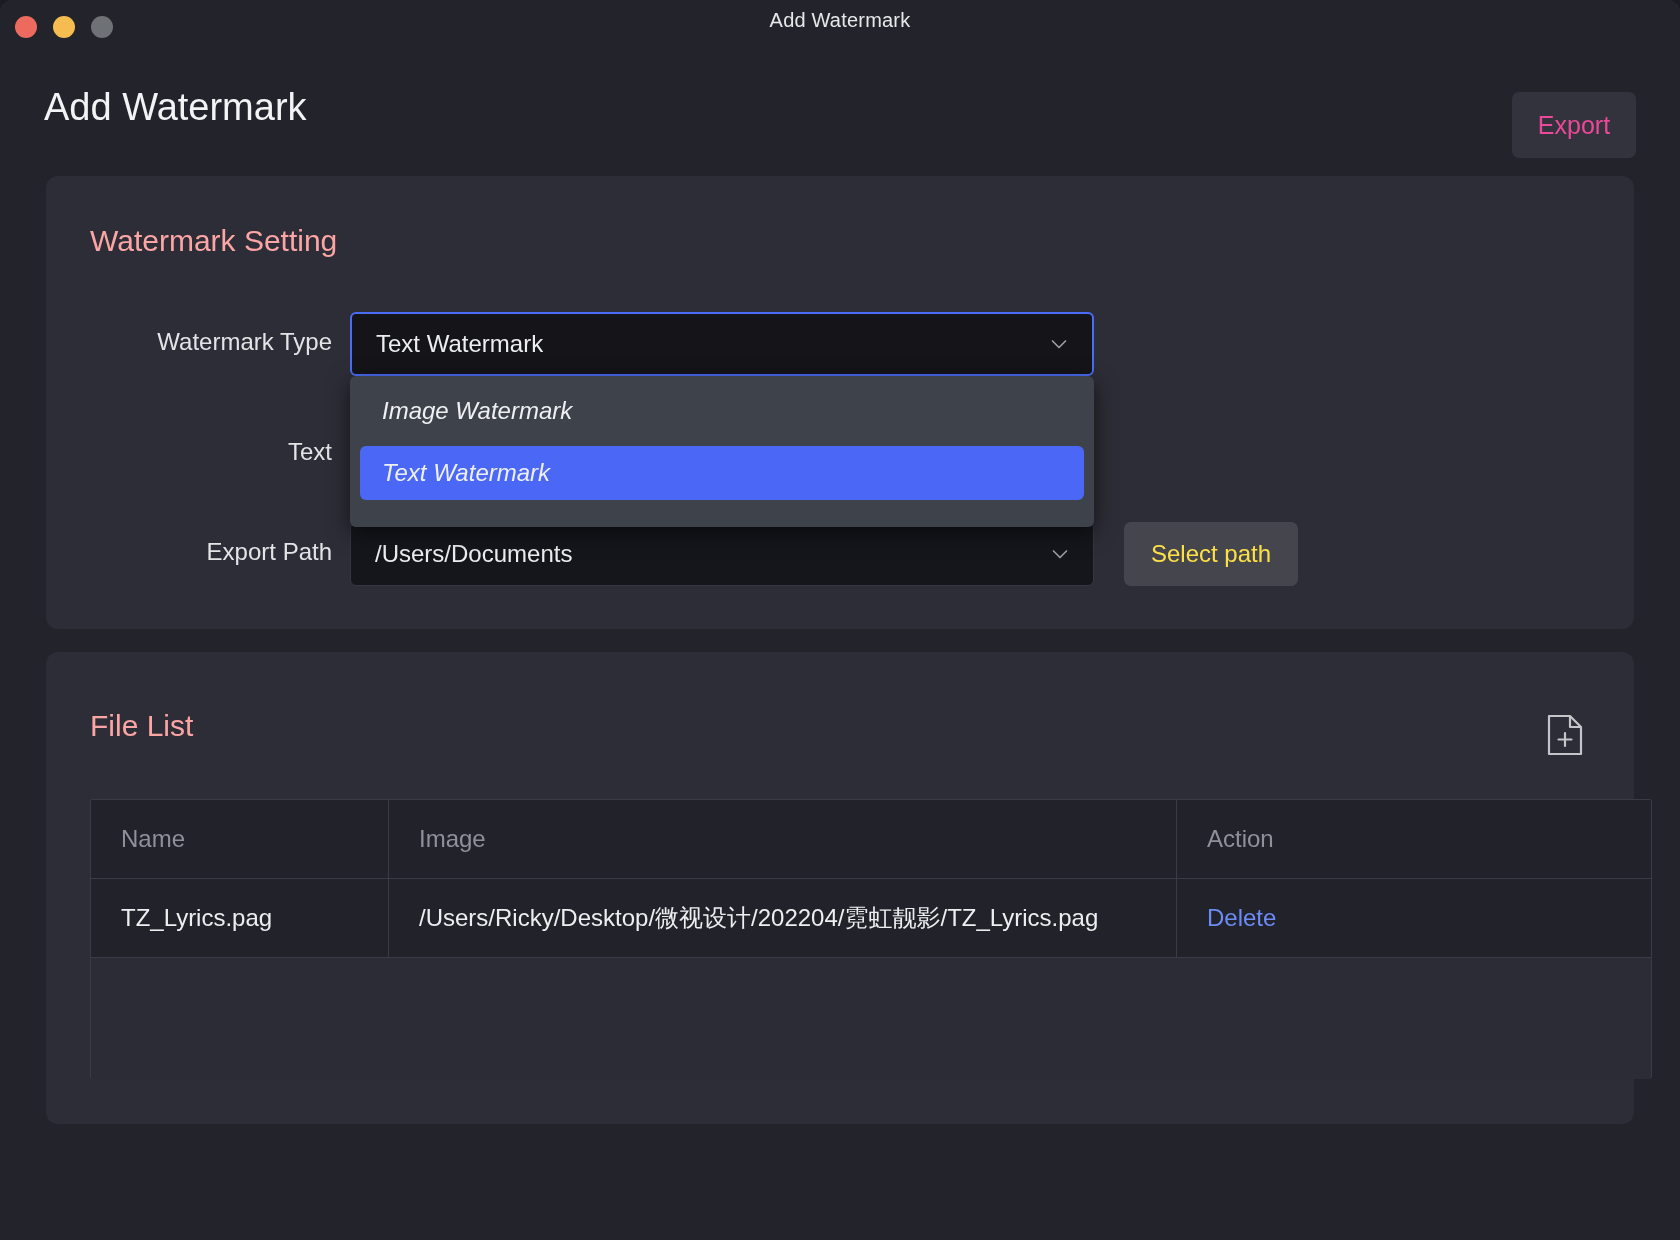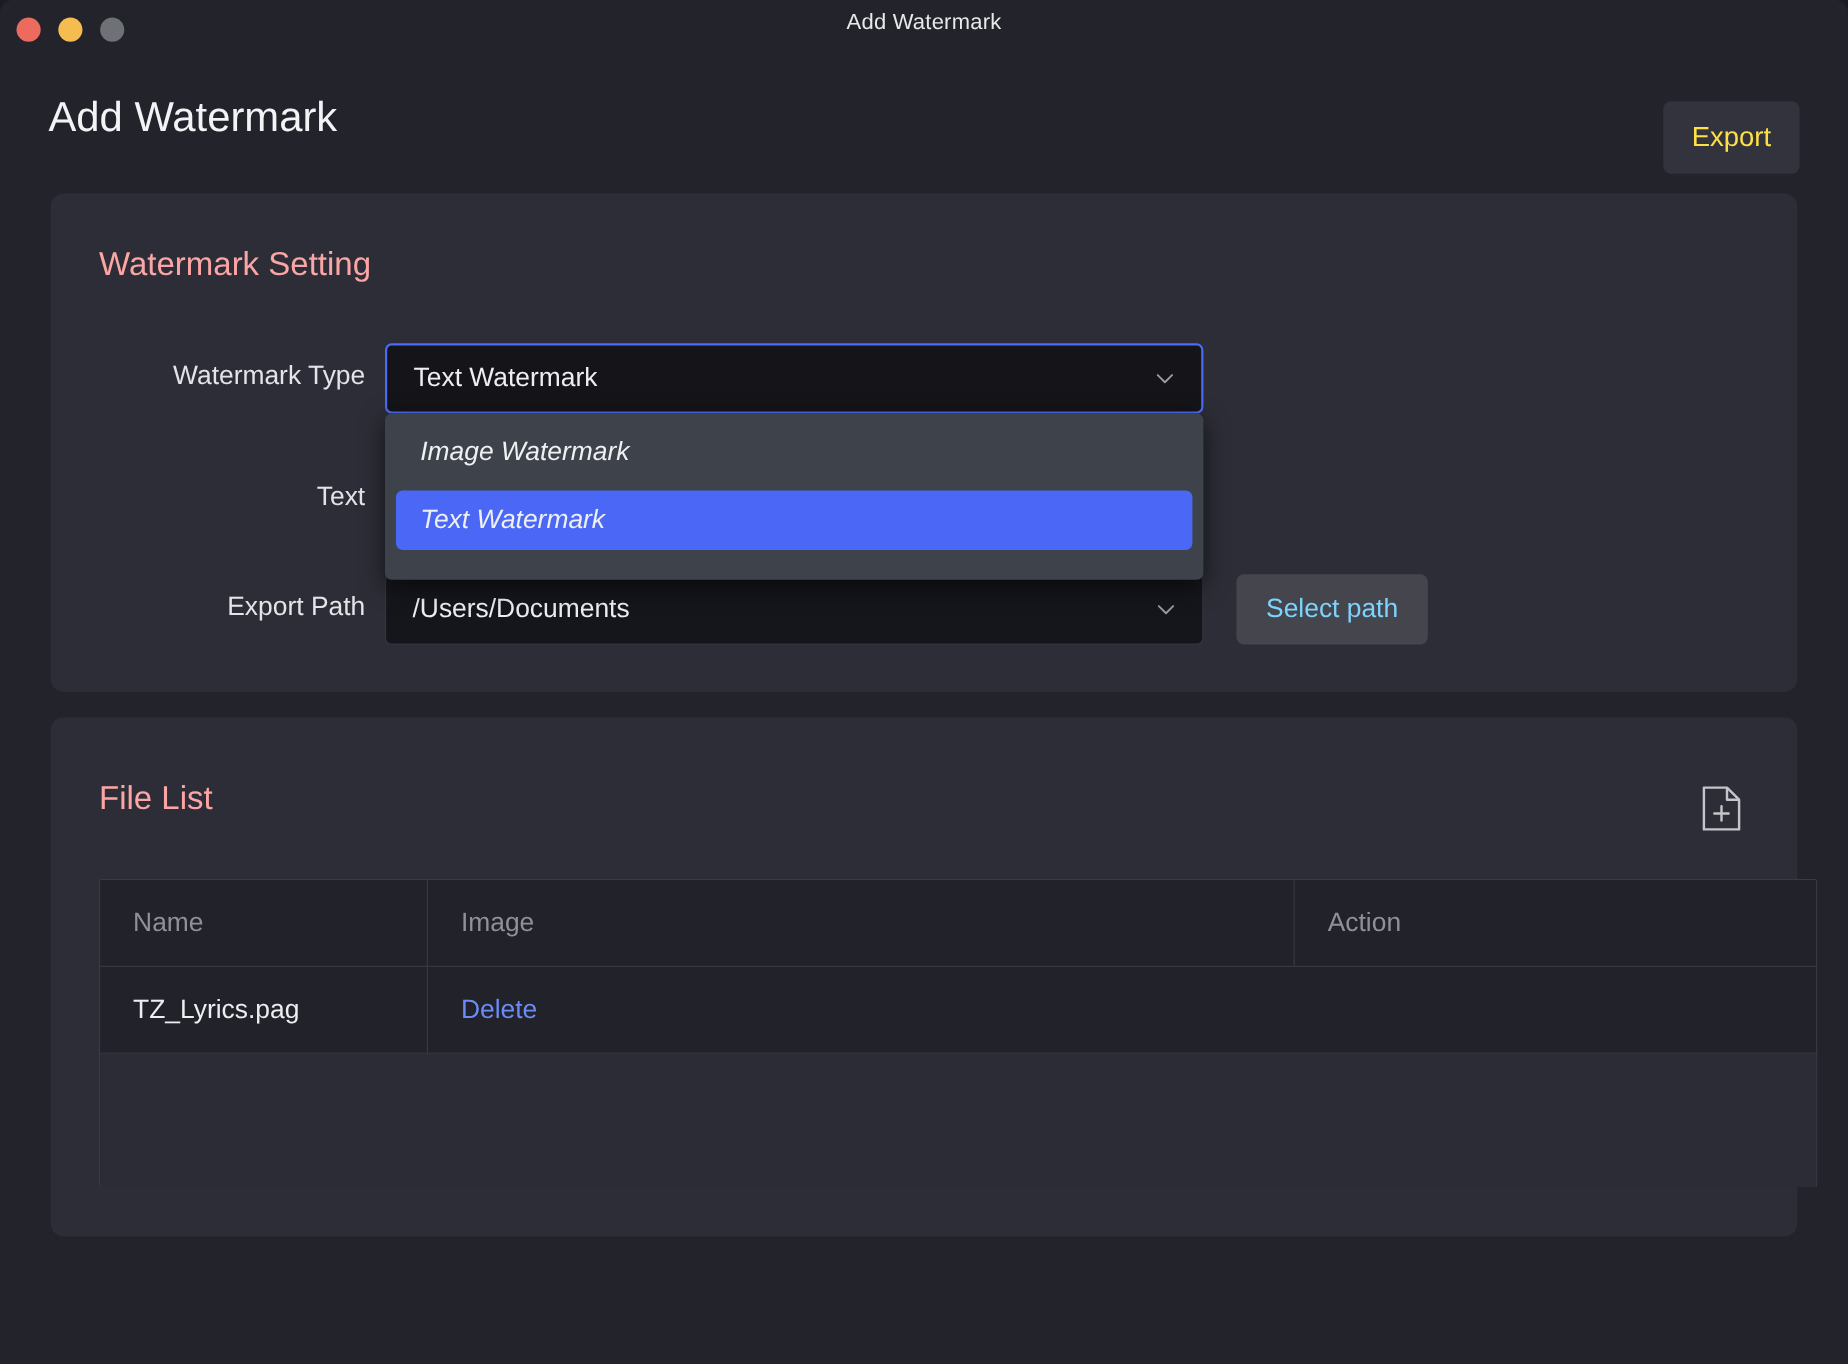--- a/index.html
+++ b/index.html
@@ -70,21 +70,21 @@
     color: #f2f3f5;
     font-weight: 400;
   }
   .export-btn {
     position: absolute;
     left: 1512px; top: 36px;
     width: 124px; height: 66px;
     background: #32333c;
     border: none;
     border-radius: 7px;
-    color: #fde047;
+    color: #ec4899;
     font-size: 25px;
     font-family: inherit;
     cursor: default;
     display: flex;
     align-items: center;
     justify-content: center;
   }
 
   
   .card {
@@ -164,21 +164,21 @@
   
   #text-field { z-index: 1; }
 
   .select-path-btn {
     position: absolute;
     left: 1078px; top: 0;
     width: 174px; height: 64px;
     background: #45464d;
     border: none;
     border-radius: 7px;
-    color: #7dd3fc;
+    color: #fde047;
     font-size: 24px;
     font-family: inherit;
     cursor: pointer;
   }
 
   
   .dropdown-popup {
     position: absolute;
     left: 304px;
     top: 200px;
@@ -332,20 +332,21 @@
     </button>
 
     <div class="table">
       <div class="trow header-row">
         <div class="tcell col-name">Name</div>
         <div class="tcell col-path">Image</div>
         <div class="tcell col-action">Action</div>
       </div>
       <div class="trow body-row">
         <div class="tcell col-name">TZ_Lyrics.pag</div>
+        <div class="tcell col-path">/Users/Ricky/Desktop/微视设计/202204/霓虹靓影/TZ_Lyrics.pag</div>
         <div class="tcell col-action">
           <span class="delete-link">Delete</span>
         </div>
       </div>
       <div class="table-empty"></div>
     </div>
   </div>
 
 </div>
 

